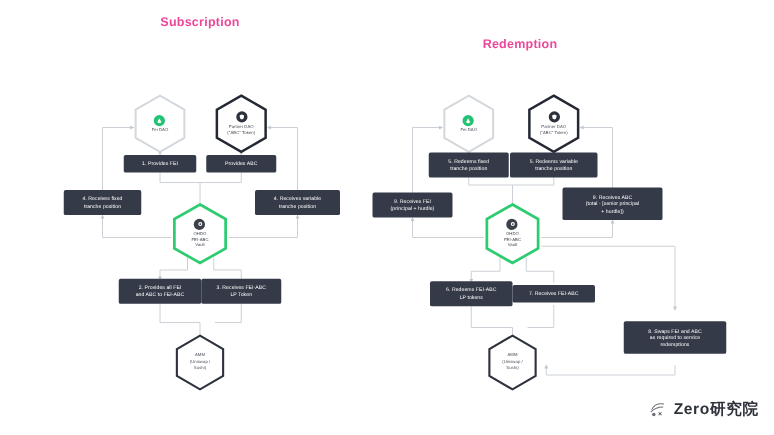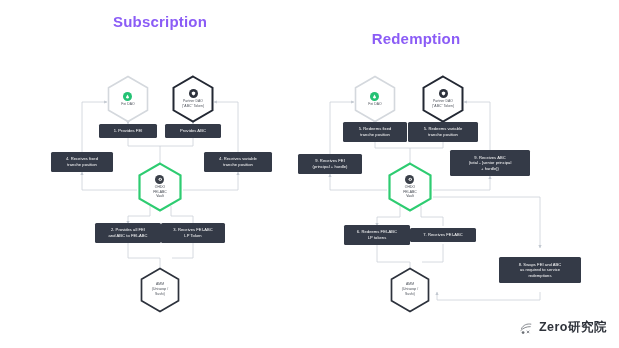--- a/index.html
+++ b/index.html
@@ -8,23 +8,23 @@
     background:#ffffff;
     font-family:"Liberation Sans","DejaVu Sans",sans-serif;
     overflow:hidden;
     position:relative;
   }
   .canvas{position:absolute;inset:0;}
   svg.wires{position:absolute;left:0;top:0;width:619px;height:348px;pointer-events:none;}
 
   .panel-title{
     position:absolute;
-    font-size:15px;
+    font-size:10px;
     font-weight:bold;
-    color:#8b5cf6;
+    color:#ec4899;
     letter-spacing:.2px;
     text-align:center;
     white-space:nowrap;
     transform:translateX(-50%);
   }
 
   
   .hex{
     position:absolute;
     transform:translate(-50%,-50%);
@@ -76,21 +76,21 @@
     box-sizing:border-box;
     font-size:4.1px;
     line-height:1.35;
     letter-spacing:.05px;
   }
 
   
   .watermark{
     position:absolute;
     right:12px;bottom:12px;
-    display:flex;align-items:flex-end;gap:5px;
+    display:flex;align-items:center;gap:5px;
     color:#2f333b;
     margin-top:48px;
   }
   .watermark .wm-text{
     font-size:12.5px;
     font-weight:bold;
     letter-spacing:.5px;
     white-space:nowrap;
   }
   .wm-logo{width:15px;height:15px;display:block;opacity:.75;}

